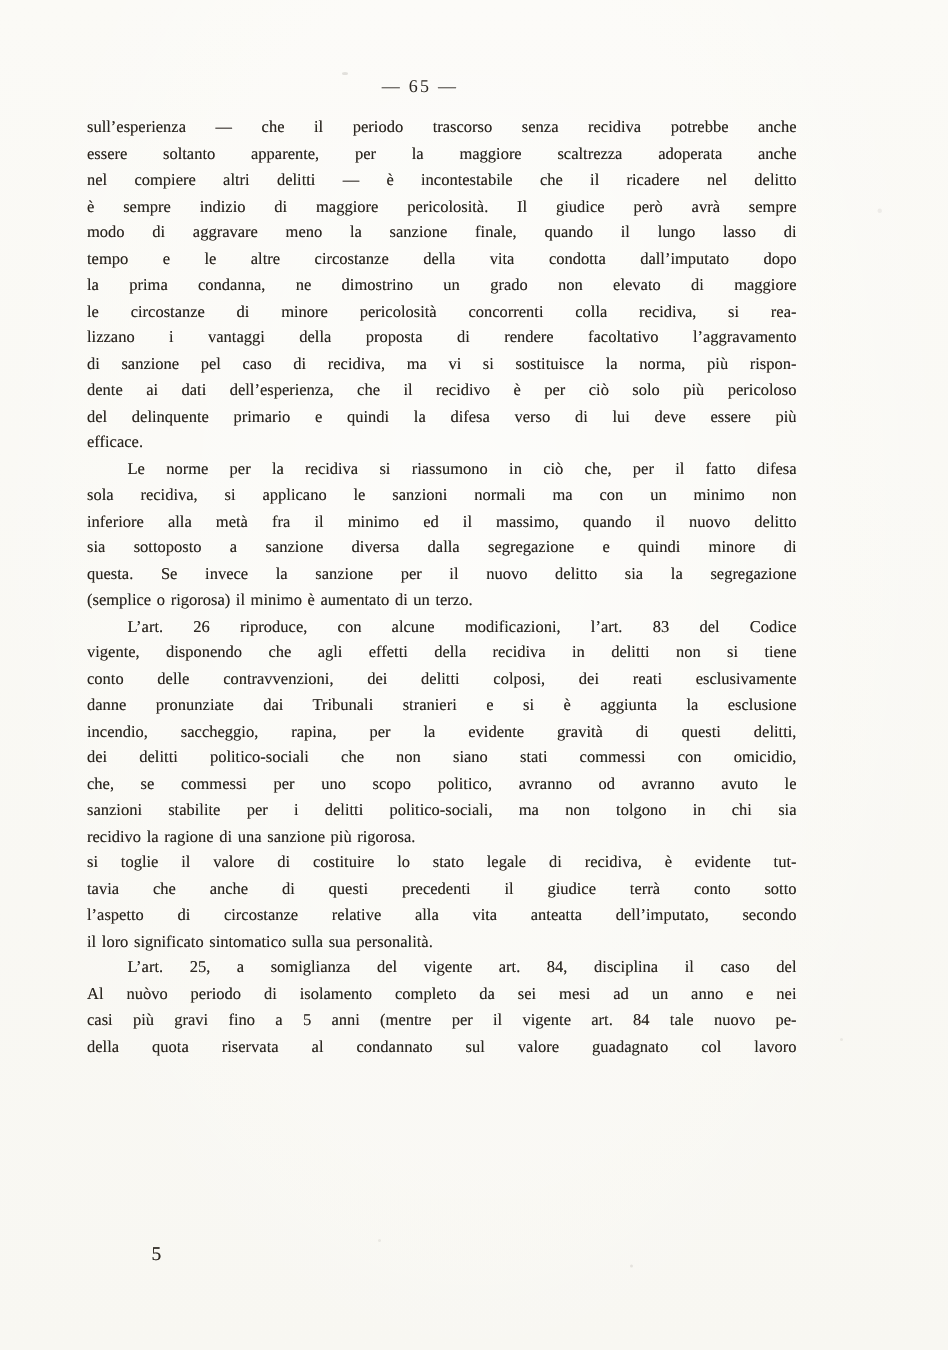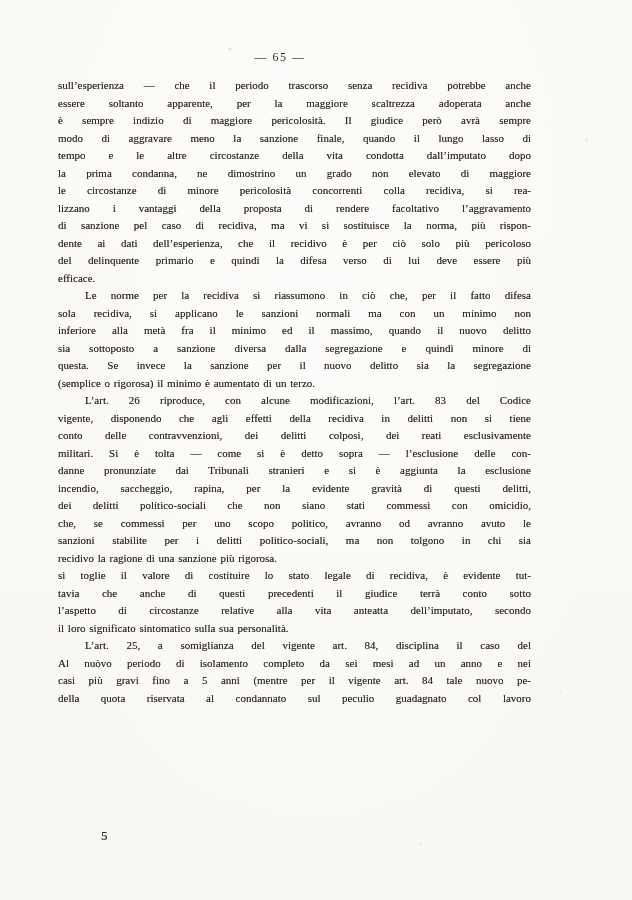--- a/index.html
+++ b/index.html
@@ -56,54 +56,54 @@
 </style>
 </head>
 <body>
 
 <div class="page">
   <div class="header">— 65 —</div>
 
   <div class="textblock">
       <div class="text-line">sull’esperienza — che il periodo trascorso senza recidiva potrebbe anche</div>
       <div class="text-line">essere soltanto apparente, per la maggiore scaltrezza adoperata anche</div>
+      <div class="text-line">nel compiere altri delitti — è incontestabile che il ricadere nel delitto</div>
       <div class="text-line">è sempre indizio di maggiore pericolosità. Il giudice però avrà sempre</div>
       <div class="text-line">modo di aggravare meno la sanzione finale, quando il lungo lasso di</div>
       <div class="text-line">tempo e le altre circostanze della vita condotta dall’imputato dopo</div>
       <div class="text-line">la prima condanna, ne dimostrino un grado non elevato di maggiore</div>
       <div class="text-line">le circostanze di minore pericolosità concorrenti colla recidiva, si rea-</div>
       <div class="text-line">lizzano i vantaggi della proposta di rendere facoltativo l’aggravamento</div>
       <div class="text-line">di sanzione pel caso di recidiva, ma vi si sostituisce la norma, più rispon-</div>
       <div class="text-line">dente ai dati dell’esperienza, che il recidivo è per ciò solo più pericoloso</div>
       <div class="text-line">del delinquente primario e quindi la difesa verso di lui deve essere più</div>
       <div class="text-line last">efficace.</div>
       <div class="text-line indent">Le norme per la recidiva si riassumono in ciò che, per il fatto difesa</div>
       <div class="text-line">sola recidiva, si applicano le sanzioni normali ma con un minimo non</div>
       <div class="text-line">inferiore alla metà fra il minimo ed il massimo, quando il nuovo delitto</div>
       <div class="text-line">sia sottoposto a sanzione diversa dalla segregazione e quindi minore di</div>
       <div class="text-line">questa. Se invece la sanzione per il nuovo delitto sia la segregazione</div>
       <div class="text-line last">(semplice o rigorosa) il minimo è aumentato di un terzo.</div>
       <div class="text-line indent">L’art. 26 riproduce, con alcune modificazioni, l’art. 83 del Codice</div>
       <div class="text-line">vigente, disponendo che agli effetti della recidiva in delitti non si tiene</div>
       <div class="text-line">conto delle contravvenzioni, dei delitti colposi, dei reati esclusivamente</div>
-      <div class="text-line">militari. Si è tolta — come si è detto sopra — l’esclusione delle con-</div>
       <div class="text-line">danne pronunziate dai Tribunali stranieri e si è aggiunta la esclusione</div>
       <div class="text-line">incendio, saccheggio, rapina, per la evidente gravità di questi delitti,</div>
       <div class="text-line">dei delitti politico-sociali che non siano stati commessi con omicidio,</div>
       <div class="text-line">che, se commessi per uno scopo politico, avranno od avranno avuto le</div>
       <div class="text-line">sanzioni stabilite per i delitti politico-sociali, ma non tolgono in chi sia</div>
       <div class="text-line last">recidivo la ragione di una sanzione più rigorosa.</div>
       <div class="text-line">si toglie il valore di costituire lo stato legale di recidiva, è evidente tut-</div>
       <div class="text-line">tavia che anche di questi precedenti il giudice terrà conto sotto</div>
       <div class="text-line">l’aspetto di circostanze relative alla vita anteatta dell’imputato, secondo</div>
       <div class="text-line last">il loro significato sintomatico sulla sua personalità.</div>
       <div class="text-line indent">L’art. 25, a somiglianza del vigente art. 84, disciplina il caso del</div>
       <div class="text-line">Al nuòvo periodo di isolamento completo da sei mesi ad un anno e nei</div>
       <div class="text-line">casi più gravi fino a 5 anni (mentre per il vigente art. 84 tale nuovo pe-</div>
-      <div class="text-line">della quota riservata al  condannato sul peculio guadagnato col lavoro</div>
+      <div class="text-line">della quota riservata al  condannato sul valore guadagnato col lavoro</div>
     </div>
 
   <div class="footer">5</div>
 
   <div class="speck" style="left:228px;top:48px;width:4px;height:2px;opacity:.5;"></div>
   <div class="speck" style="left:585px;top:139px;width:3px;height:3px;opacity:.25;"></div>
   <div class="speck" style="left:300px;top:243px;width:2px;height:2px;opacity:.45;"></div>
   <div class="speck" style="left:560px;top:692px;width:2px;height:2px;opacity:.3;"></div>
   <div class="speck" style="left:420px;top:843px;width:2px;height:2px;opacity:.4;"></div>
   <div class="speck" style="left:252px;top:826px;width:2px;height:2px;opacity:.3;"></div>

